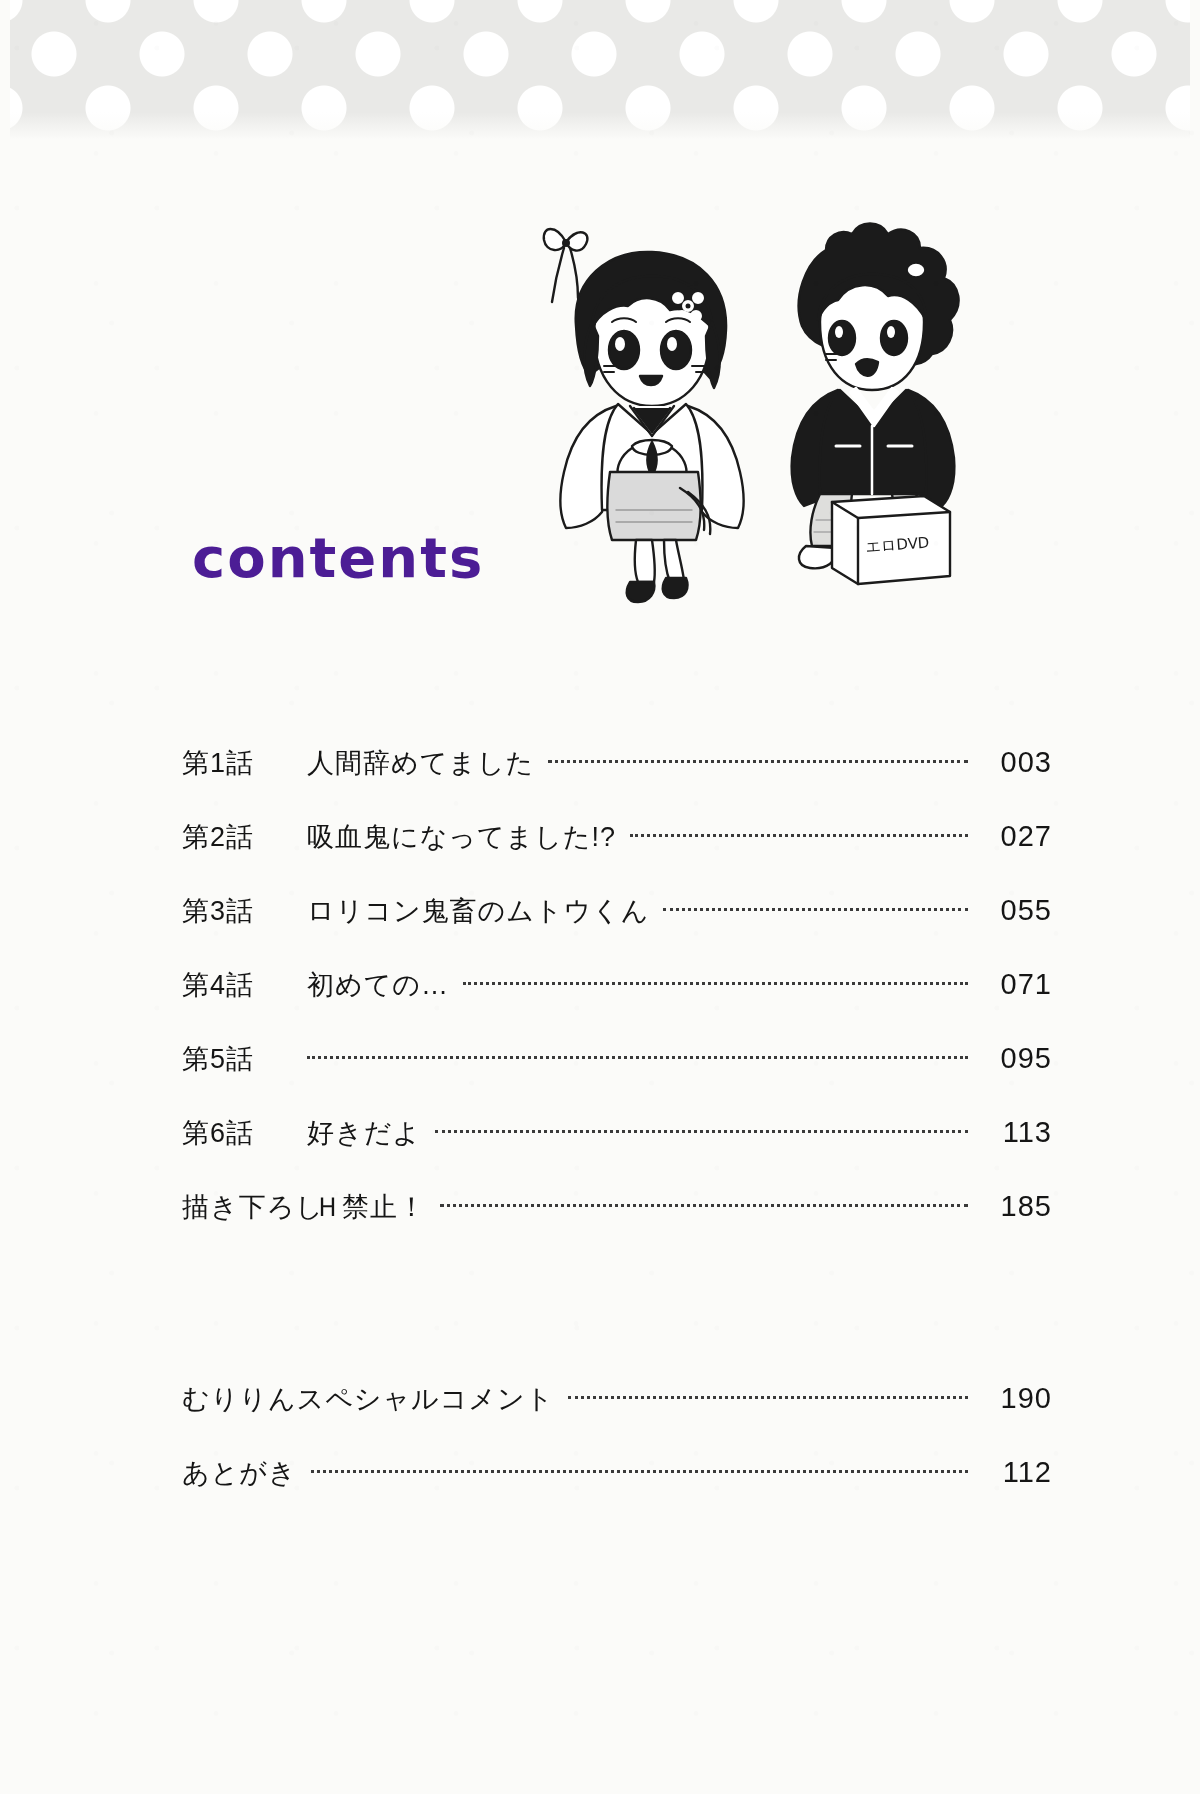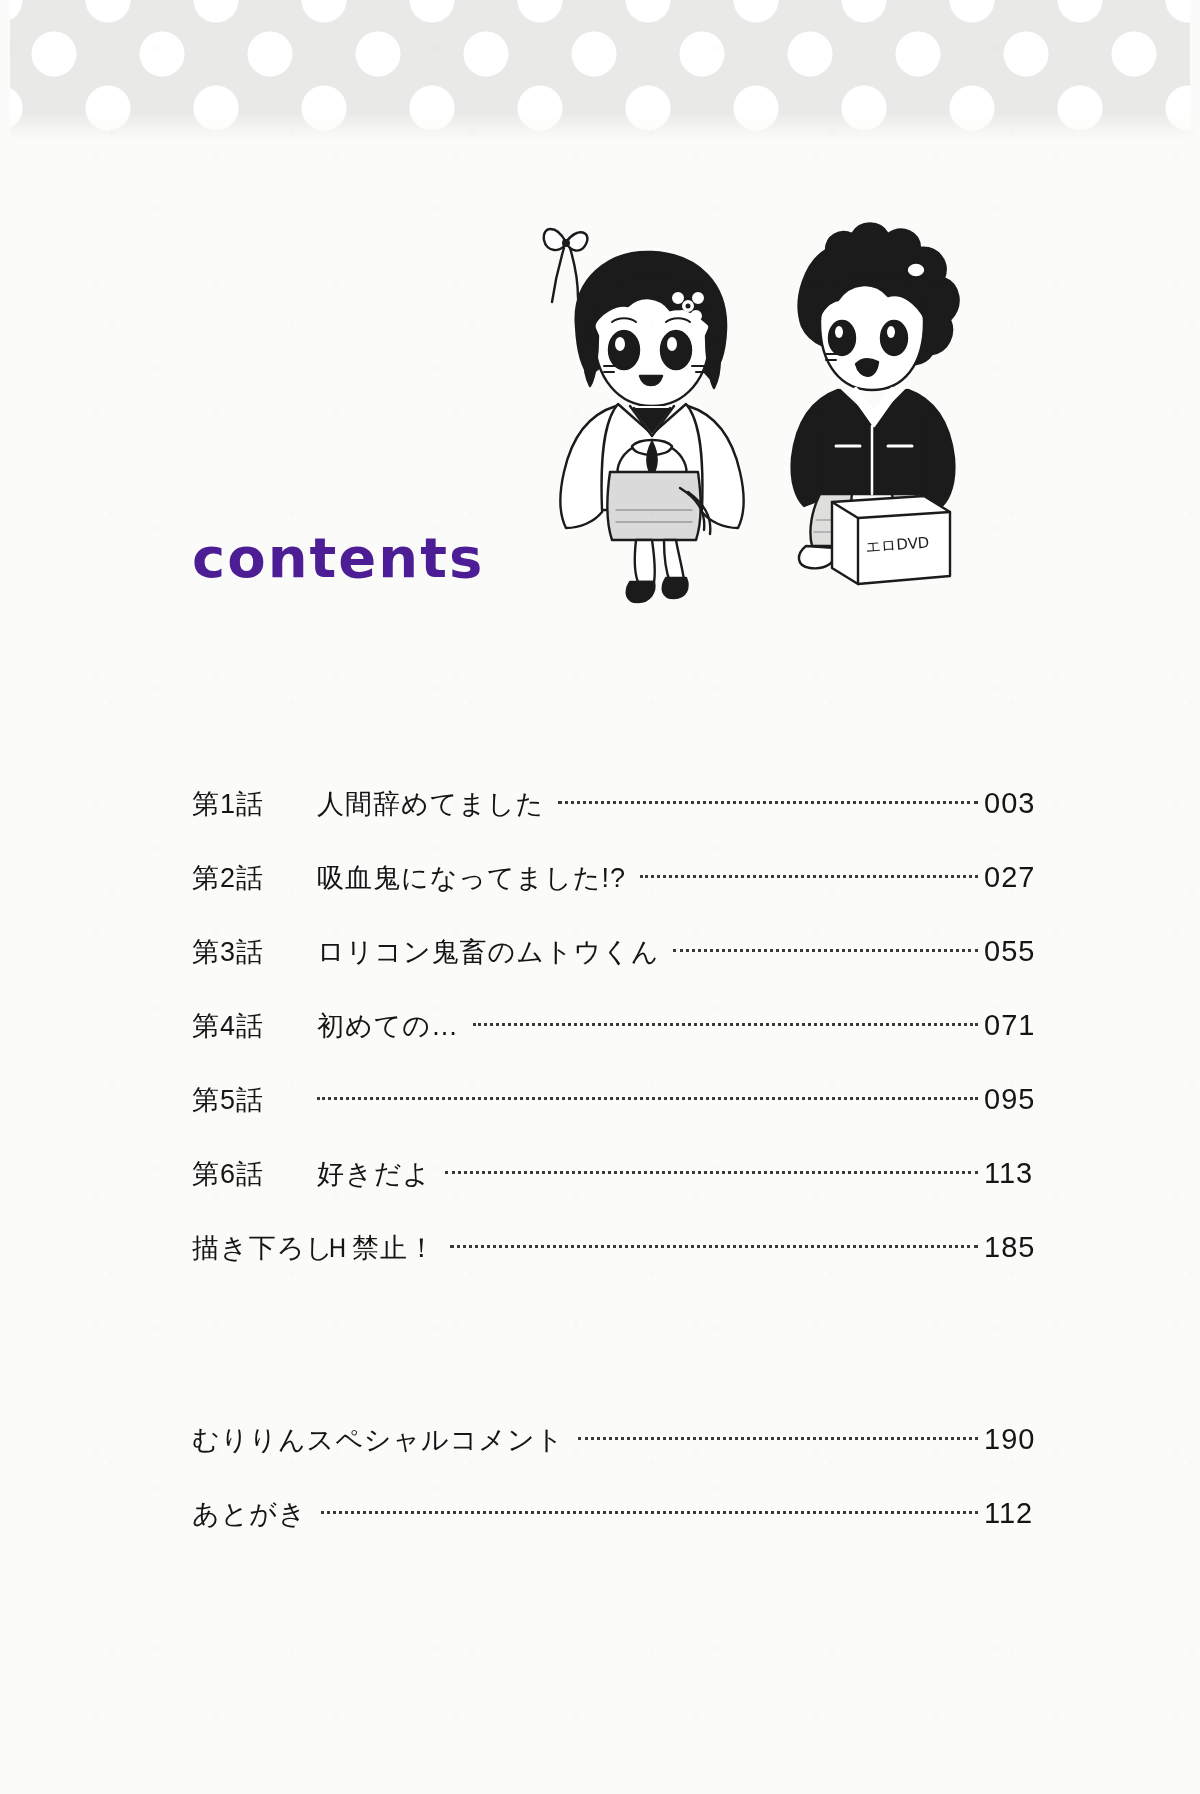--- a/index.html
+++ b/index.html
@@ -79,24 +79,23 @@
     position: absolute;
     left: 520px;
     top: 210px;
     width: 520px;
     height: 440px;
   }
 
   
   .toc {
     position: absolute;
-    left: 192px;
+    left: 182px;
     top: 745px;
     width: 870px;
-    margin-top: 41px;
   }
   .toc-row {
     display: flex;
     align-items: baseline;
     height: 74px;
     color: #151515;
   }
   .toc-row .chapter {
     font-size: 27px;
     letter-spacing: 1px;
@@ -118,21 +117,21 @@
   .toc-row .leader::before {
     content: "";
     position: absolute;
     left: 0; right: 6px;
     bottom: 9px;
     border-bottom: 3px dotted #3a3a3a;
   }
   .toc-row .page-num {
     font-size: 29px;
     width: 78px;
-    text-align: left;
+    text-align: right;
     flex: none;
     letter-spacing: 1px;
   }
   .toc-row.wide-chapter .chapter { width: 132px; }
   .toc-row.no-chapter .title { }
 
   .toc-gap { height: 118px; }
 
   
   .toc-extra .title { font-size: 27px; }

